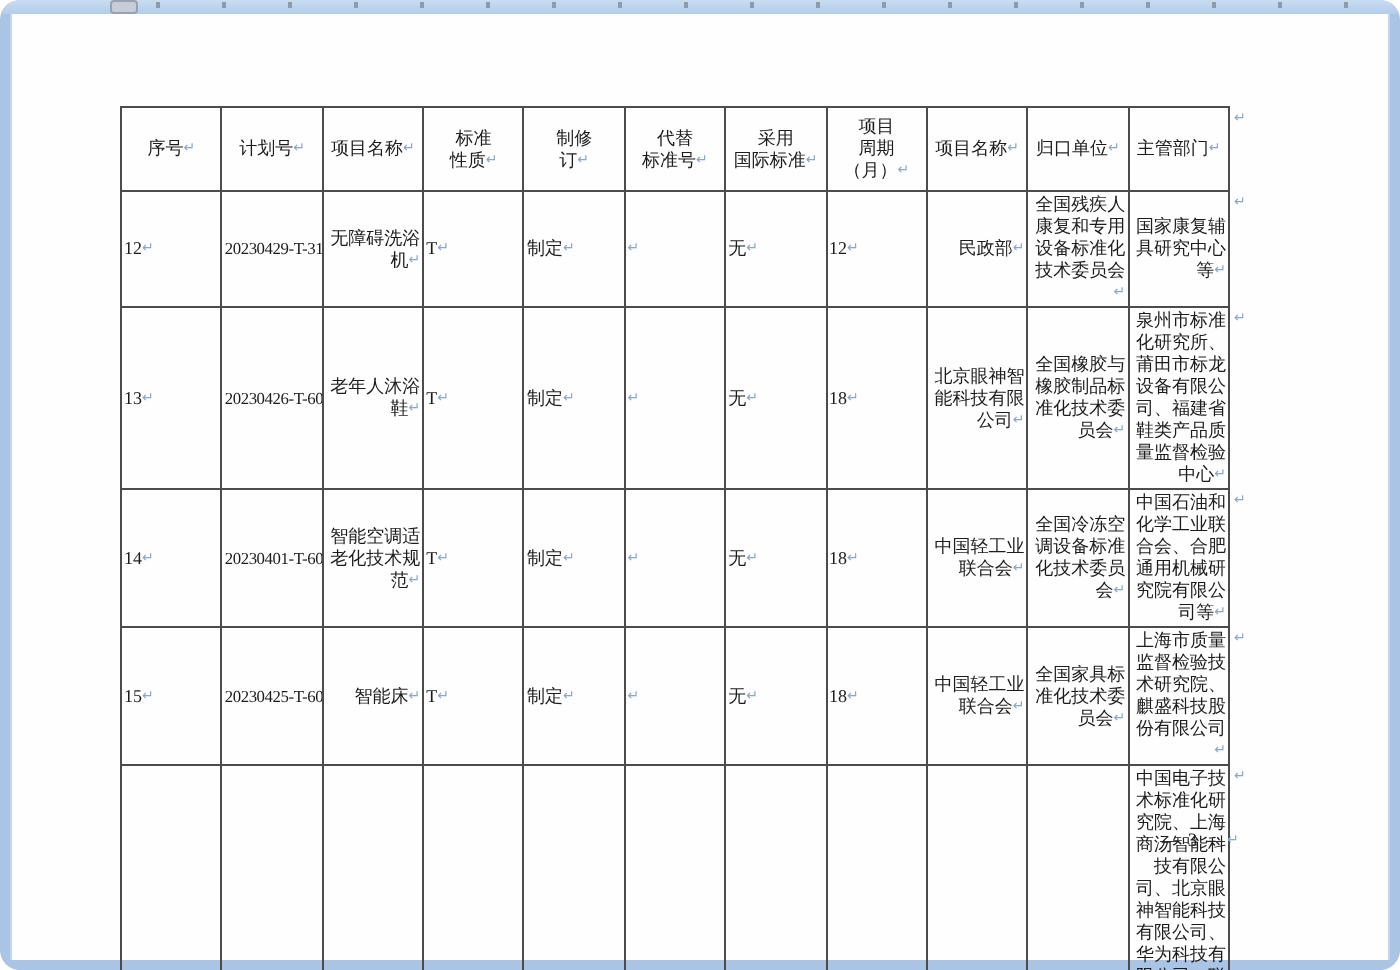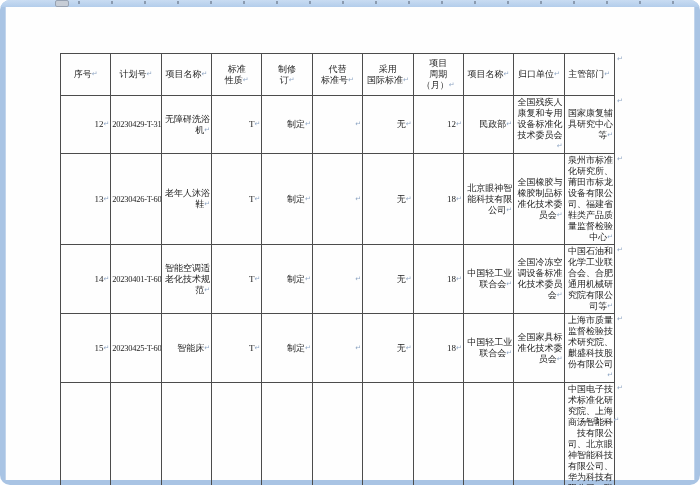--- a/index.html
+++ b/index.html
@@ -28,21 +28,21 @@
     overflow:hidden;word-break:break-all;
   }
   table.std th{font-weight:normal;text-align:center;white-space:pre-line;}
   thead tr{height:42px;}
   tbody tr:nth-child(1){height:47px;}
   tbody tr:nth-child(2){height:48px;}
   tbody tr:nth-child(3){height:47px;}
   tbody tr:nth-child(4){height:45px;}
   tbody tr:nth-child(5){height:105px;}
   tbody tr:nth-child(6){height:21px;}
-  td.c0,td.c3,td.c4,td.c5,td.c6,td.c7{text-align:right;}
+  td.c0,td.c3,td.c4,td.c5,td.c6,td.c7{text-align:left;}
   td.c1{font-size:8.4px;letter-spacing:-0.2px;white-space:nowrap;}
   td.c2,td.c8,td.c9,td.c10{text-align:right;}
   .mark{color:#8fa6c4;font-size:7px;vertical-align:top;}
   .row-mark{position:absolute;}
   .page-number{
     position:absolute;left:575px;top:409px;font-size:9.5px;color:#222;
     letter-spacing:1px;
   }
 </style>
 </head>

